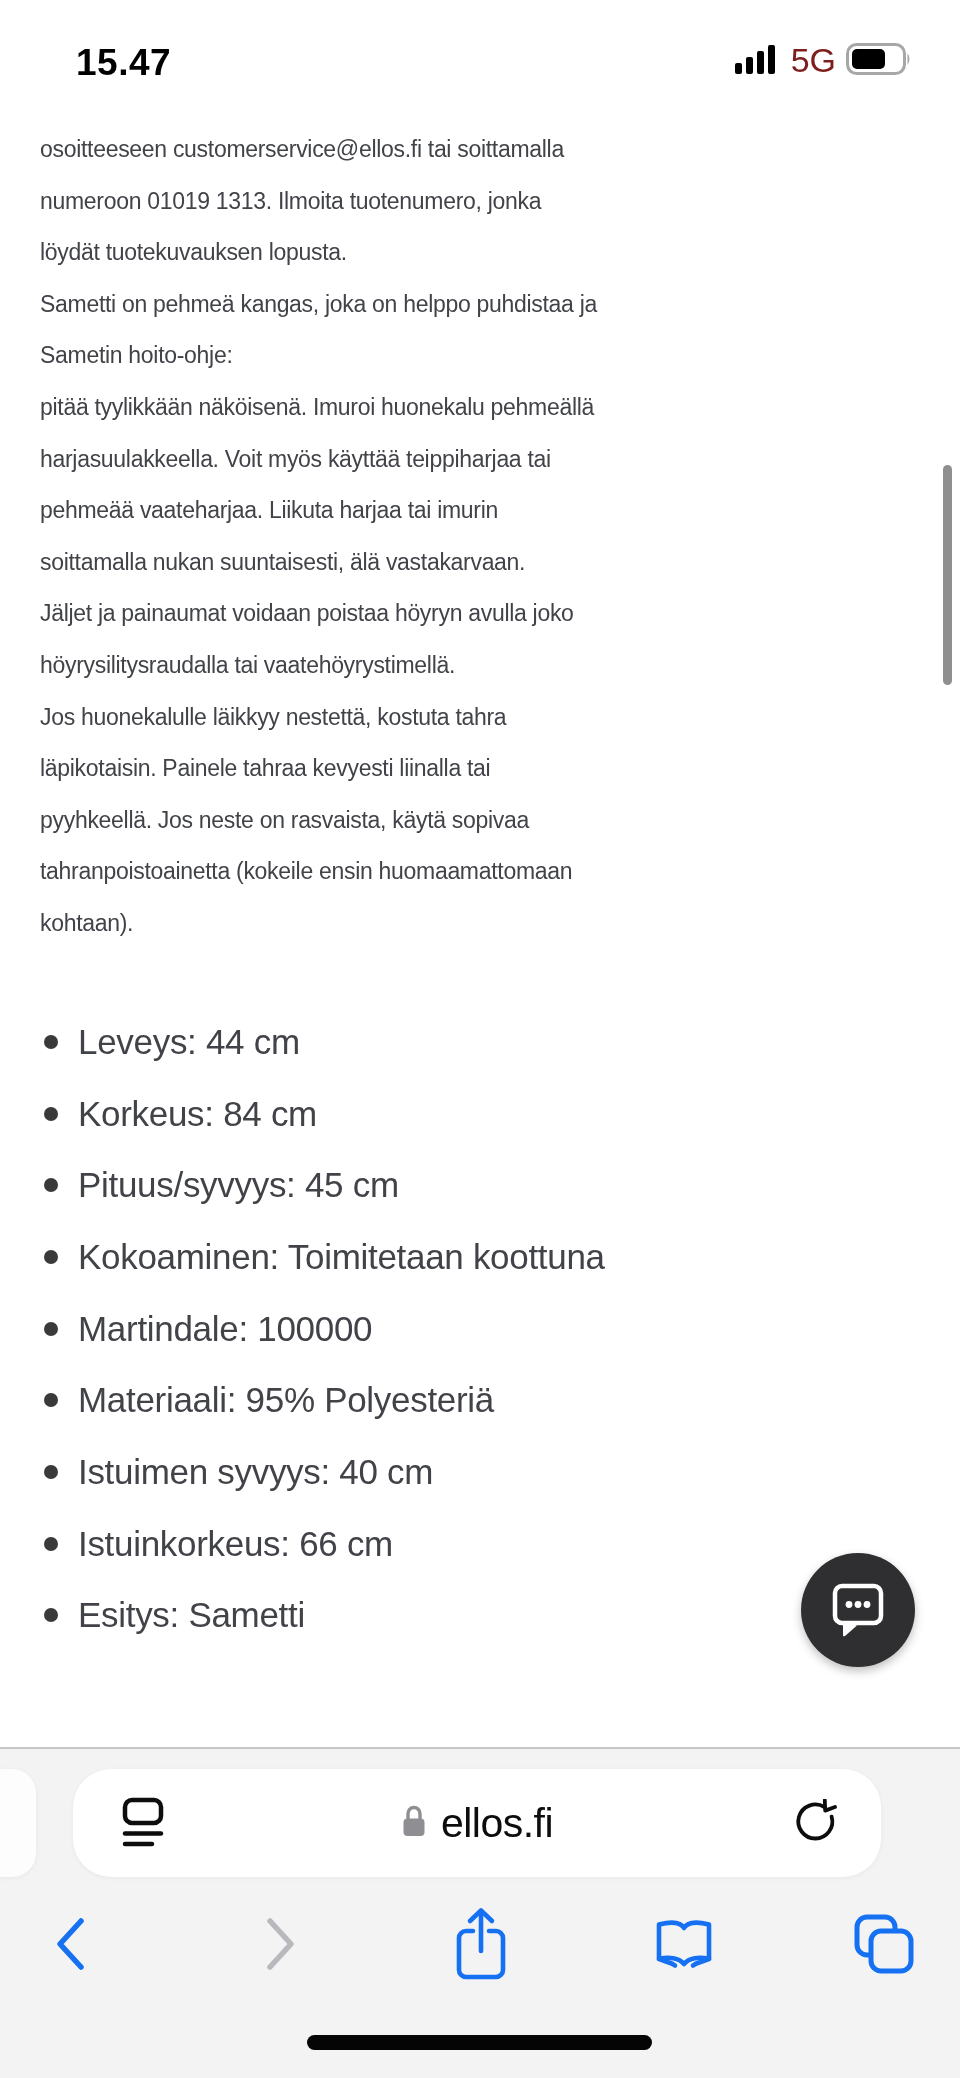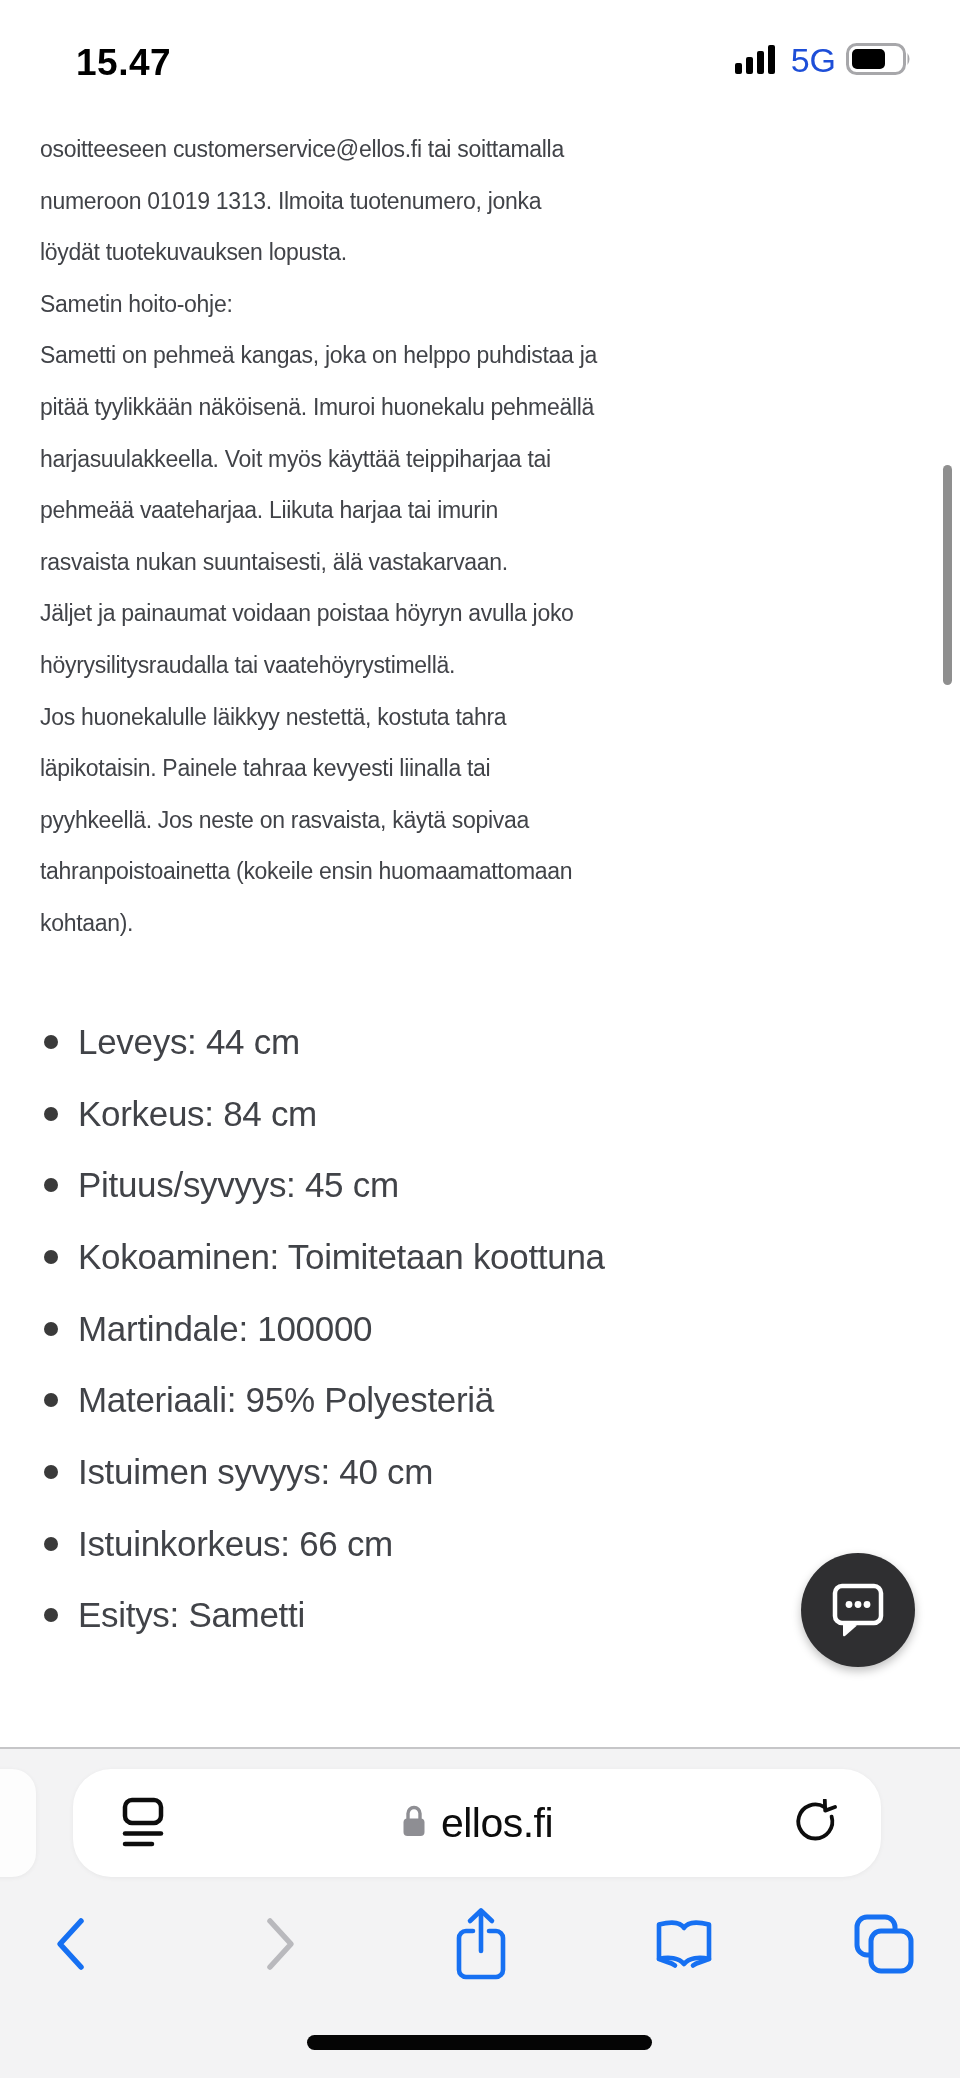--- a/index.html
+++ b/index.html
@@ -15,21 +15,21 @@
   
   .status-bar{position:absolute;top:0;left:0;right:4px;height:100px;}
   .status-time{
     position:absolute;left:76px;top:42px;
     font-size:37px;font-weight:600;color:#000;letter-spacing:.5px;
   }
   .status-right{
     position:absolute;right:44px;top:44px;height:34px;
     display:flex;align-items:center;gap:10px;
   }
-  .net-label{font-size:34px;font-weight:500;color:#1d4ed8;margin-top:-2px;}
+  .net-label{font-size:34px;font-weight:500;color:#7f1d1d;margin-top:-2px;}
 
   
   .text-block{
     position:absolute;top:124px;left:40px;right:40px;
     color:#414348;font-size:23px;line-height:51.6px;
     letter-spacing:-0.3px;
   }
   .tline{white-space:nowrap;}
 
   .bullets{position:absolute;top:1006px;left:40px;right:40px;}
@@ -120,26 +120,26 @@
         </svg>
       </span>
     </div>
   </div>
 
   <div class="text-block">
 
   <div class="tline">osoitteeseen customerservice@ellos.fi tai soittamalla</div>
       <div class="tline">numeroon 01019 1313. Ilmoita tuotenumero, jonka</div>
       <div class="tline">löydät tuotekuvauksen lopusta.</div>
+      <div class="tline">Sametti on pehmeä kangas, joka on helppo puhdistaa ja</div>
       <div class="tline">Sametin hoito-ohje:</div>
-      <div class="tline">Sametti on pehmeä kangas, joka on helppo puhdistaa ja</div>
       <div class="tline">pitää tyylikkään näköisenä. Imuroi huonekalu pehmeällä</div>
       <div class="tline">harjasuulakkeella. Voit myös käyttää teippiharjaa tai</div>
       <div class="tline">pehmeää vaateharjaa. Liikuta harjaa tai imurin</div>
-      <div class="tline">rasvaista nukan suuntaisesti, älä vastakarvaan.</div>
+      <div class="tline">soittamalla nukan suuntaisesti, älä vastakarvaan.</div>
       <div class="tline">Jäljet ja painaumat voidaan poistaa höyryn avulla joko</div>
       <div class="tline">höyrysilitysraudalla tai vaatehöyrystimellä.</div>
       <div class="tline">Jos huonekalulle läikkyy nestettä, kostuta tahra</div>
       <div class="tline">läpikotaisin. Painele tahraa kevyesti liinalla tai</div>
       <div class="tline">pyyhkeellä. Jos neste on rasvaista, käytä sopivaa</div>
       <div class="tline">tahranpoistoainetta (kokeile ensin huomaamattomaan</div>
       <div class="tline">kohtaan).</div>
     </div>
 
   <div class="bullets">

